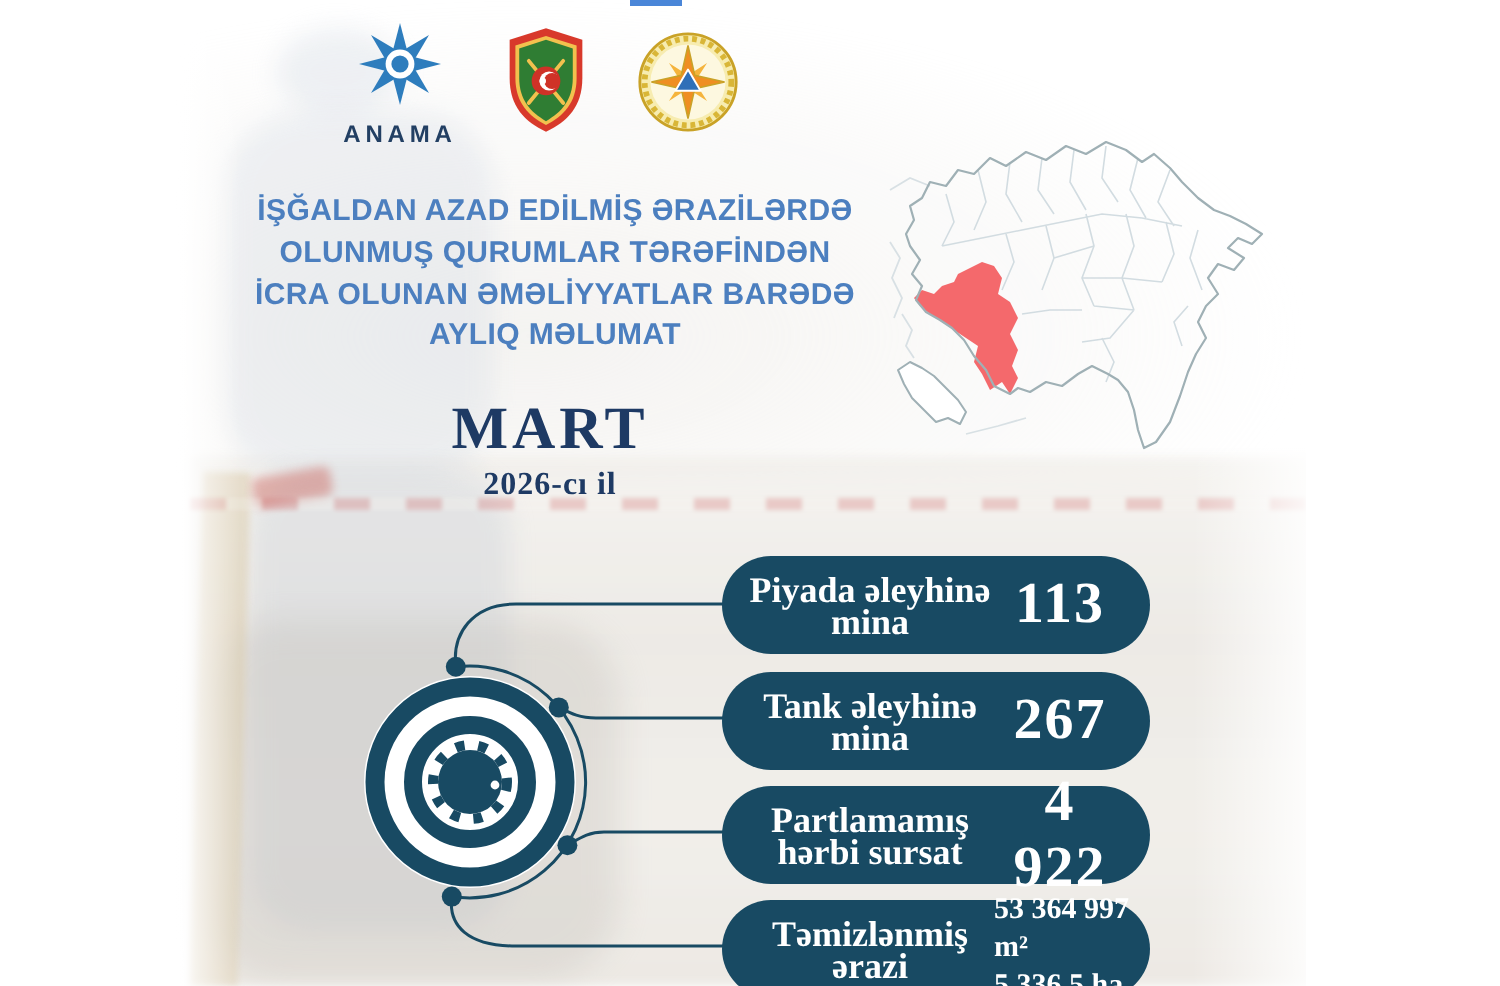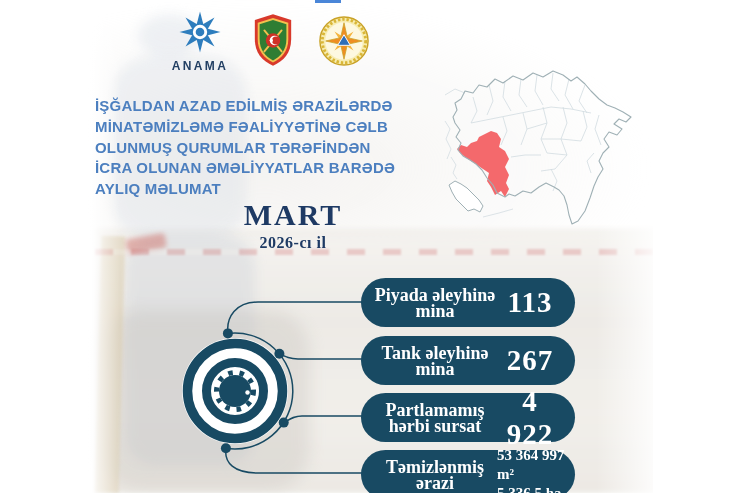--- a/index.html
+++ b/index.html
@@ -26,23 +26,23 @@
   .fade-right{left:596px;top:0;width:90px;height:493px;background:linear-gradient(90deg,rgba(255,255,255,0),#fff 75%);}
   .fade-left{left:78px;top:0;width:42px;height:493px;background:linear-gradient(270deg,rgba(255,255,255,0),#fff 80%);}
   .veil{left:0;top:0;width:750px;height:493px;background:rgba(255,255,255,.15);}
 
   
   .top-strip{left:315px;top:0;width:26px;height:3px;background:#4a86d8;}
   .anama-logo{left:168px;top:10px;width:64px;text-align:center;}
   .anama-word{margin-top:1px;font-size:12px;font-weight:bold;letter-spacing:2.4px;color:#223f63;}
 
   
-  .title{left:95px;top:96px;width:365px;text-align:left;color:#4c7fbf;
+  .title{left:95px;top:96px;width:365px;text-align:center;color:#4c7fbf;
          font-size:15px;line-height:20.8px;font-weight:bold;letter-spacing:.2px;}
-  .period{left:113px;top:199px;width:360px;text-align:center;color:#1e3a64;
+  .period{left:95px;top:199px;width:360px;text-align:center;color:#1e3a64;
           font-family:"Liberation Serif","DejaVu Serif",serif;font-weight:bold;}
   .period .month{font-size:30px;letter-spacing:2px;line-height:32px;}
   .period .year{font-size:16px;letter-spacing:.5px;line-height:24px;}
 
   
   .map{left:443px;top:57px;}
 
   
   .mine{left:170px;top:285px;}
   .pill{left:361px;width:214px;height:49px;background:#184a63;border-radius:25px;
@@ -106,21 +106,20 @@
     <circle cx="27" cy="27" r="25" fill="#f7ecb0" stroke="#c9a227" stroke-width="1.5"></circle>
     <circle cx="27" cy="27" r="22.5" fill="none" stroke="#d9b637" stroke-width="3" stroke-dasharray="2.5 2"></circle>
     <circle cx="27" cy="27" r="19.5" fill="#fdf8e0"></circle>
     <polygon points="27,13 29.5,24.5 41,27 29.5,29.5 27,41 24.5,29.5 13,27 24.5,24.5" fill="#f5b43c" transform="rotate(45 27 27)"></polygon>
     <polygon points="27,8 30.5,23.5 46,27 30.5,30.5 27,46 23.5,30.5 8,27 23.5,23.5" fill="#ef8e22" stroke="#c9a227" stroke-width="0.8"></polygon>
     <path d="M27,20.5 L33.5,31.5 L20.5,31.5 Z" fill="#2f6fb8" stroke="#ffffff" stroke-width="1" stroke-linejoin="round"></path>
   </svg>
 
   <div class="abs title">
     <div>İŞĞALDAN AZAD EDİLMİŞ ƏRAZİLƏRDƏ</div>
-    <div>MİNATƏMİZLƏMƏ FƏALİYYƏTİNƏ CƏLB</div>
     <div>OLUNMUŞ QURUMLAR TƏRƏFİNDƏN</div>
     <div>İCRA OLUNAN ƏMƏLİYYATLAR BARƏDƏ</div>
     <div>AYLIQ MƏLUMAT</div>
   </div>
 
   <div class="abs period">
     <div class="month">MART</div>
     <div class="year">2026-cı il</div>
   </div>
 

